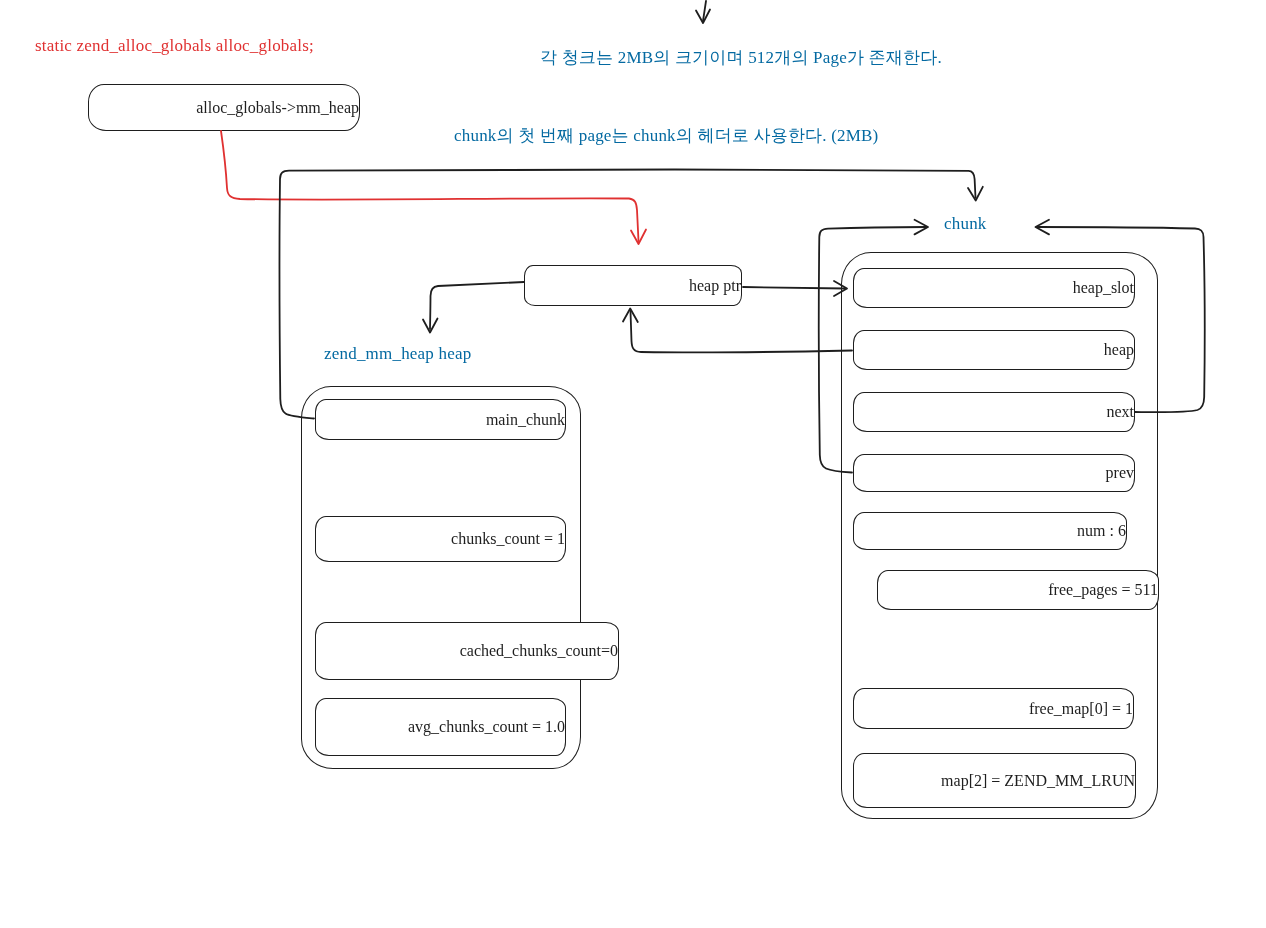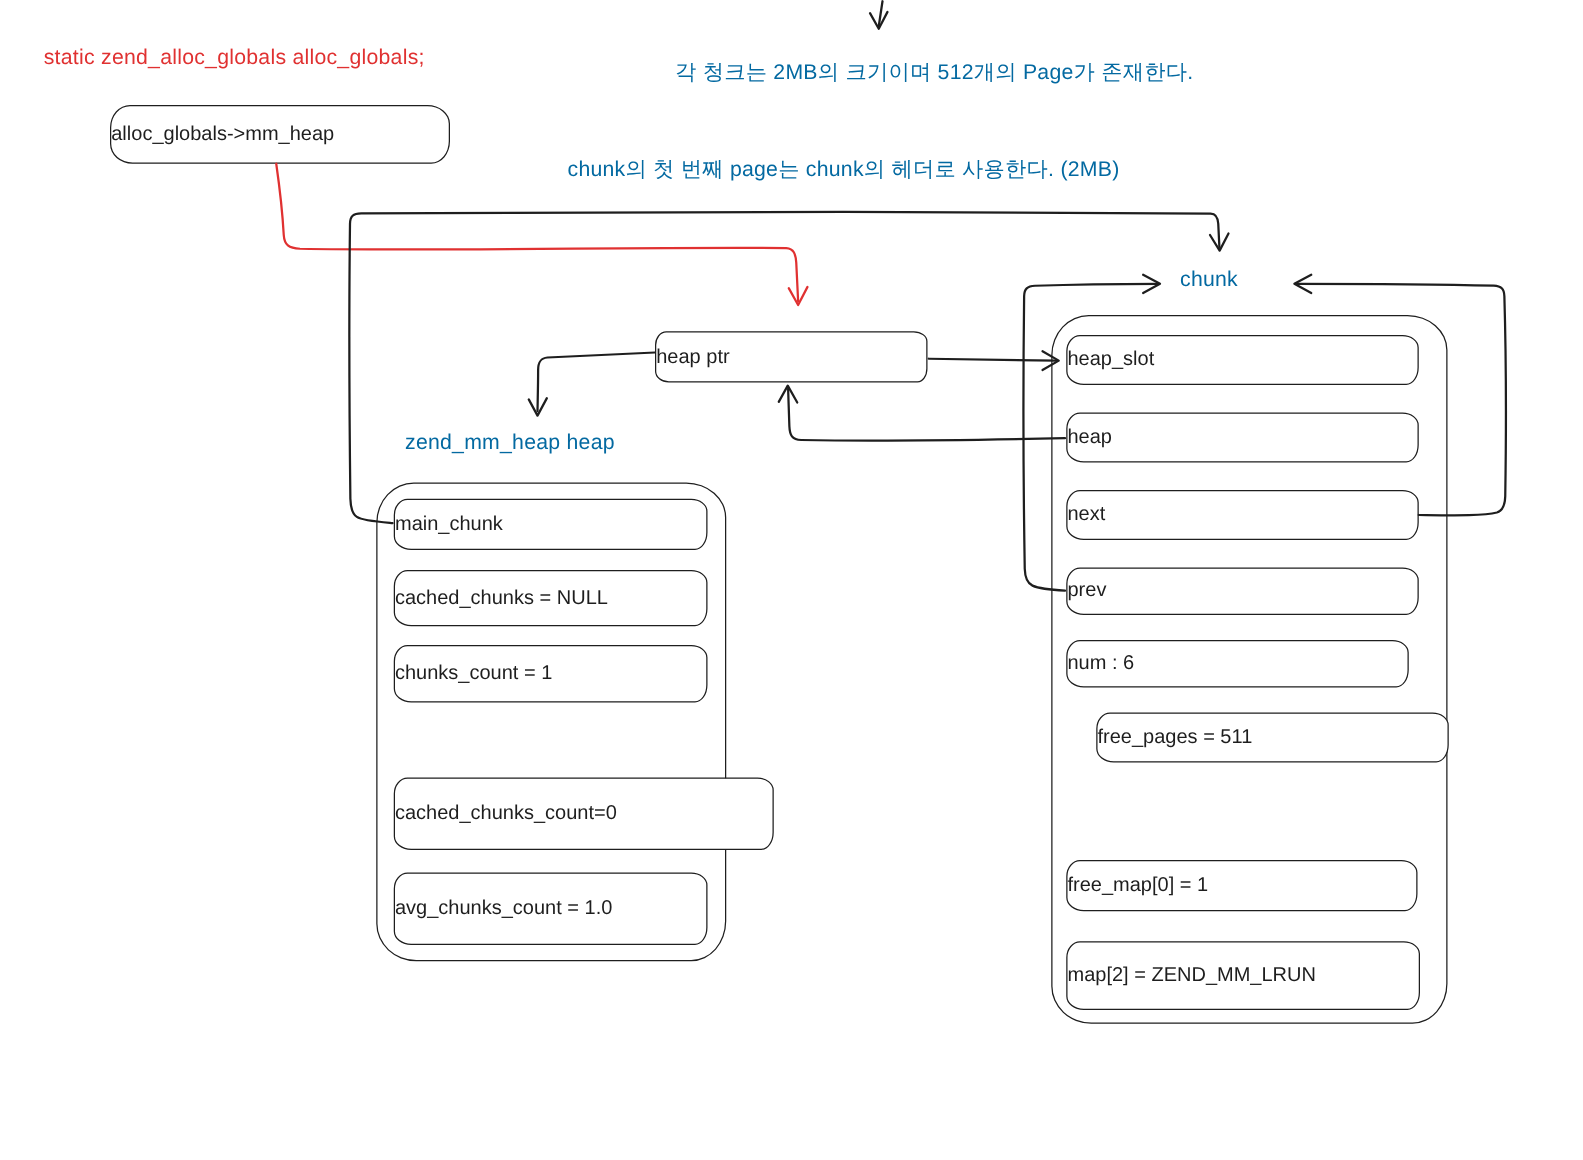--- a/index.html
+++ b/index.html
@@ -3,38 +3,38 @@
 <meta charset="utf-8">
 <style>
   * { margin: 0; padding: 0; box-sizing: border-box; }
   html, body { background: #ffffff; }
   #canvas {
     position: relative;
     width: 1266px;
     height: 928px;
     background: #ffffff;
     overflow: hidden;
-    font-family: Liberation Sans, sans-serif;
+    font-family: Liberation Serif, serif;
     color: #1e1e1e;
   }
   .label {
     position: absolute;
     font-size: 17px;
     letter-spacing: 0.2px;
     white-space: nowrap;
     color: #0369a1;
   }
   .label.red { color: #e03131; }
   .fbox {
     position: absolute;
     border: 1.7px solid #1e1e1e;
     background: #ffffff;
     display: flex;
     align-items: center;
-    justify-content: flex-start;
+    justify-content: flex-end;
     font-size: 16px;
     border-radius: 11px 13px 10px 14px / 13px 10px 14px 11px;
     white-space: nowrap;
   }
   .container-box {
     position: absolute;
     border: 1.7px solid #1e1e1e;
     background: transparent;
     border-radius: 30px 32px 28px 32px / 32px 28px 32px 30px;
   }
@@ -76,23 +76,20 @@
   <div class="fbox" id="box-alloc">
     <span>alloc_globals-&gt;mm_heap</span>
   </div>
   <div class="fbox" id="box-heapptr">
     <span>heap ptr</span>
   </div>
 
   <div class="container-box" id="heap-container"></div>
   <div class="fbox" style="left:315px;top:399px;width:251px;height:41px">
     <span>main_chunk</span>
-  </div>
-  <div class="fbox" style="left:315px;top:456px;width:251px;height:45px">
-    <span>cached_chunks = NULL</span>
   </div>
   <div class="fbox" style="left:315px;top:516px;width:251px;height:46px">
     <span>chunks_count = 1</span>
   </div>
   <div class="fbox" style="left:315px;top:622px;width:304px;height:58px">
     <span>cached_chunks_count=0</span>
   </div>
   <div class="fbox" style="left:315px;top:698px;width:251px;height:58px">
     <span>avg_chunks_count = 1.0</span>
   </div>

